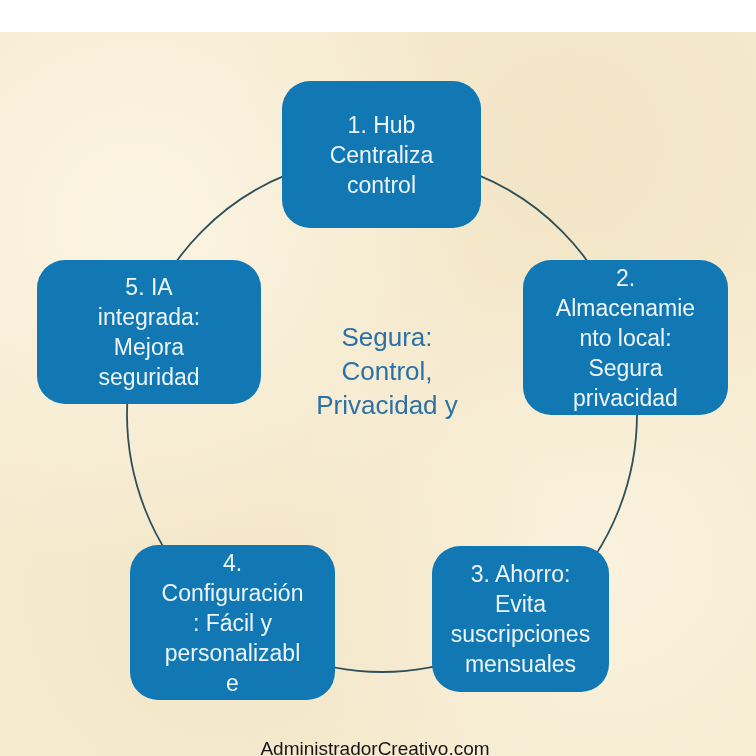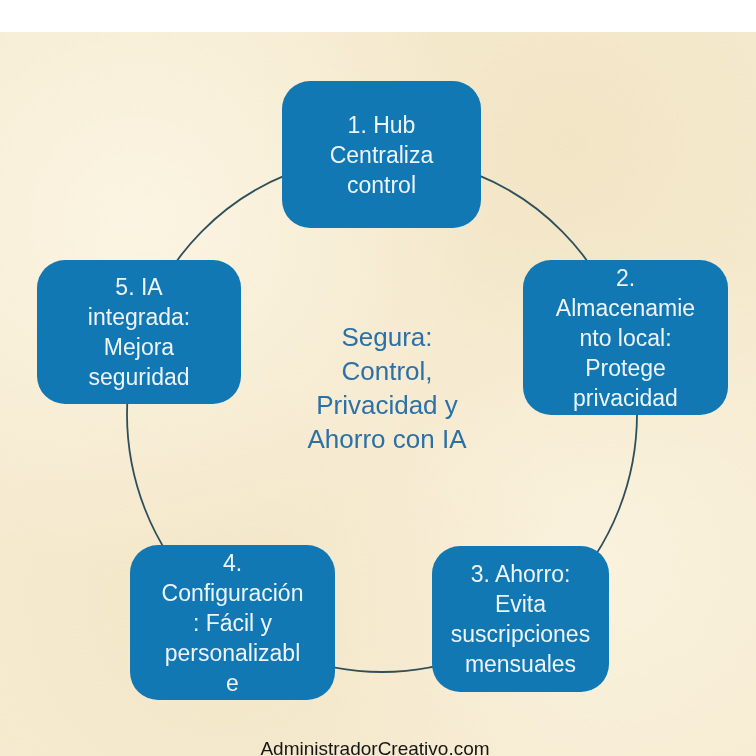--- a/index.html
+++ b/index.html
@@ -37,21 +37,21 @@
     text-align: center;
     font-size: 23px;
     line-height: 30px;
   }
   .node .ln { white-space: nowrap; }
 
   .node-1 { left: 282px; top: 49px;  width: 199px; height: 147px; }
   .node-2 { left: 523px; top: 228px; width: 205px; height: 155px; }
   .node-3 { left: 432px; top: 514px; width: 177px; height: 146px; }
   .node-4 { left: 130px; top: 513px; width: 205px; height: 155px; }
-  .node-5 { left: 37px;  top: 228px; width: 204px; height: 144px; }
+  .node-5 { left: 37px;  top: 228px; width: 224px; height: 144px; }
 
   .center-text {
     position: absolute;
     left: 262px; top: 288px;
     width: 250px;
     text-align: center;
     color: #2b70a6;
     font-size: 26px;
     line-height: 34px;
   }
@@ -79,21 +79,21 @@
   <div class="node node-1">
     <div class="ln">1. Hub</div>
     <div class="ln">Centraliza</div>
     <div class="ln">control</div>
   </div>
 
   <div class="node node-2">
     <div class="ln">2.</div>
     <div class="ln">Almacenamie</div>
     <div class="ln">nto local:</div>
-    <div class="ln">Protege</div>
+    <div class="ln">Segura</div>
     <div class="ln">privacidad</div>
   </div>
 
   <div class="node node-3">
     <div class="ln">3. Ahorro:</div>
     <div class="ln">Evita</div>
     <div class="ln">suscripciones</div>
     <div class="ln">mensuales</div>
   </div>
 
@@ -109,18 +109,17 @@
     <div class="ln">5. IA</div>
     <div class="ln">integrada:</div>
     <div class="ln">Mejora</div>
     <div class="ln">seguridad</div>
   </div>
 
   <div class="center-text">
     <div class="ln">Segura:</div>
     <div class="ln">Control,</div>
     <div class="ln">Privacidad y</div>
-    <div class="ln">Ahorro con IA</div>
   </div>
 
   <div class="footer">AdministradorCreativo.com</div>
 
 </div>
 
 </body></html>

